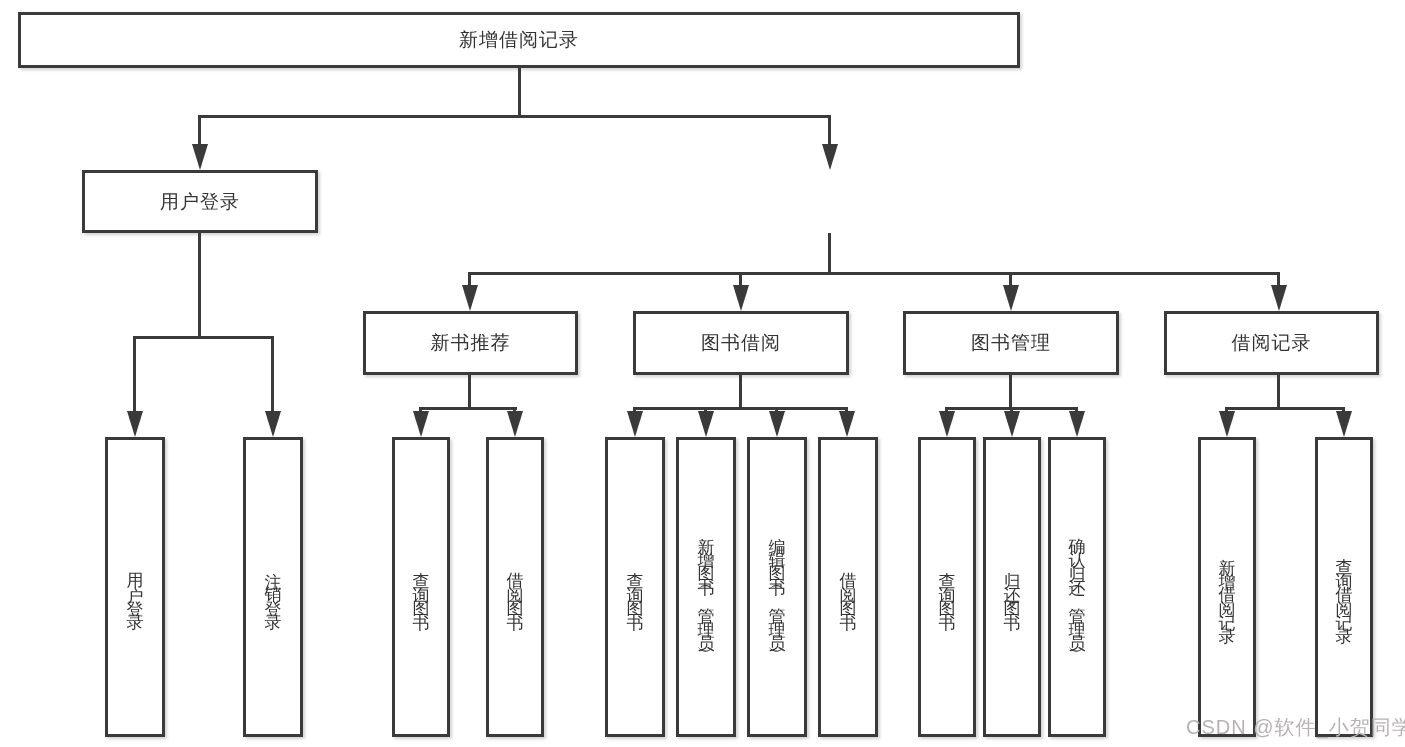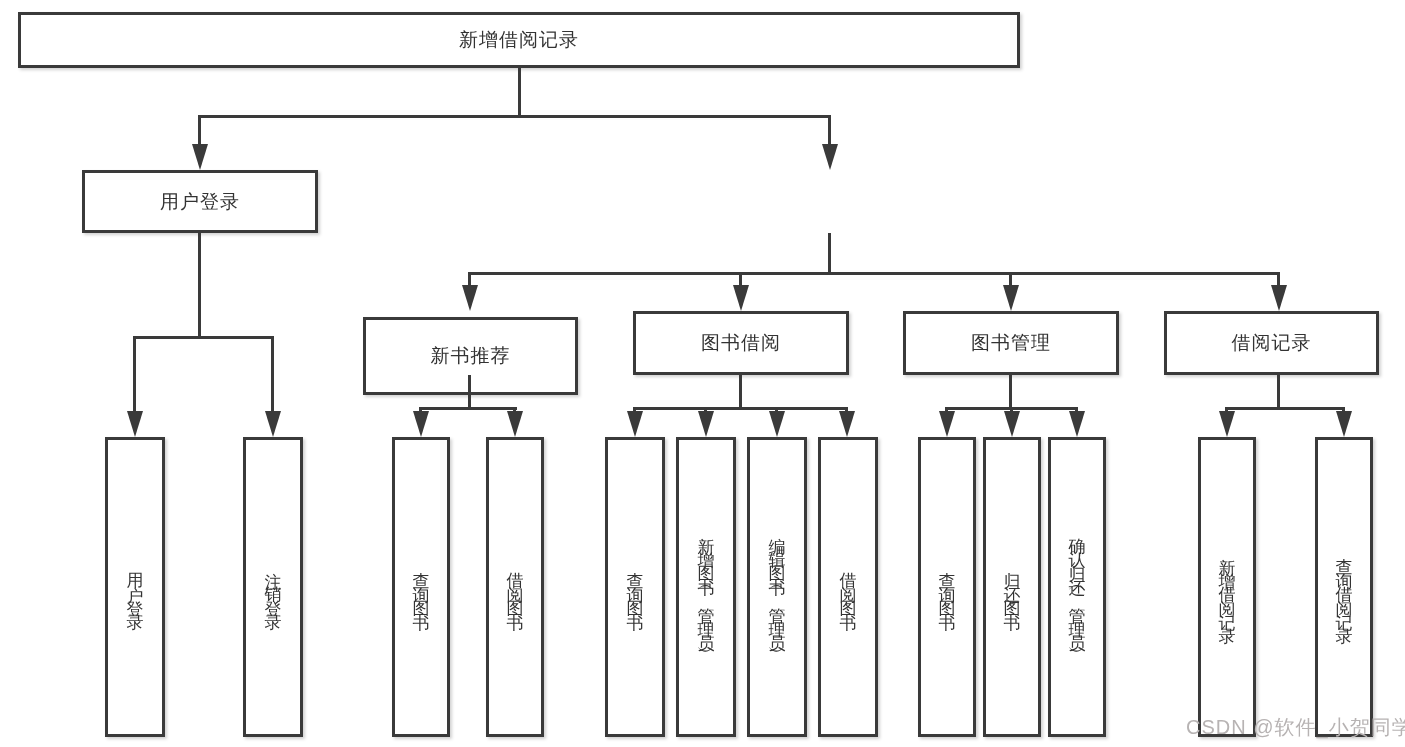--- a/index.html
+++ b/index.html
@@ -101,21 +101,21 @@
   <div class="hline" style="left:468px; top:272px; width:812px;"></div>
   <div class="vline" style="left:468px; top:272px; height:15px;"></div>
   <div class="arrow" style="left:462px; top:285px;"></div>
   <div class="vline" style="left:739px; top:272px; height:15px;"></div>
   <div class="arrow" style="left:733px; top:285px;"></div>
   <div class="vline" style="left:1009px; top:272px; height:15px;"></div>
   <div class="arrow" style="left:1003px; top:285px;"></div>
   <div class="vline" style="left:1277px; top:272px; height:15px;"></div>
   <div class="arrow" style="left:1271px; top:285px;"></div>
 
-  <div class="box" style="left:363px; top:311px; width:215px; height:78px;margin-top:6px;">
+  <div class="box" style="left:363px; top:311px; width:215px; height:64px;">
     <span class="lbl">新书推荐</span>
   </div>
   <div class="box" style="left:633px; top:311px; width:216px; height:64px;font-family:Liberation Serif, serif;">
     <span class="lbl">图书借阅</span>
   </div>
   <div class="box" style="left:903px; top:311px; width:216px; height:64px;">
     <span class="lbl">图书管理</span>
   </div>
   <div class="box" style="left:1164px; top:311px; width:215px; height:64px;">
     <span class="lbl">借阅记录</span>

